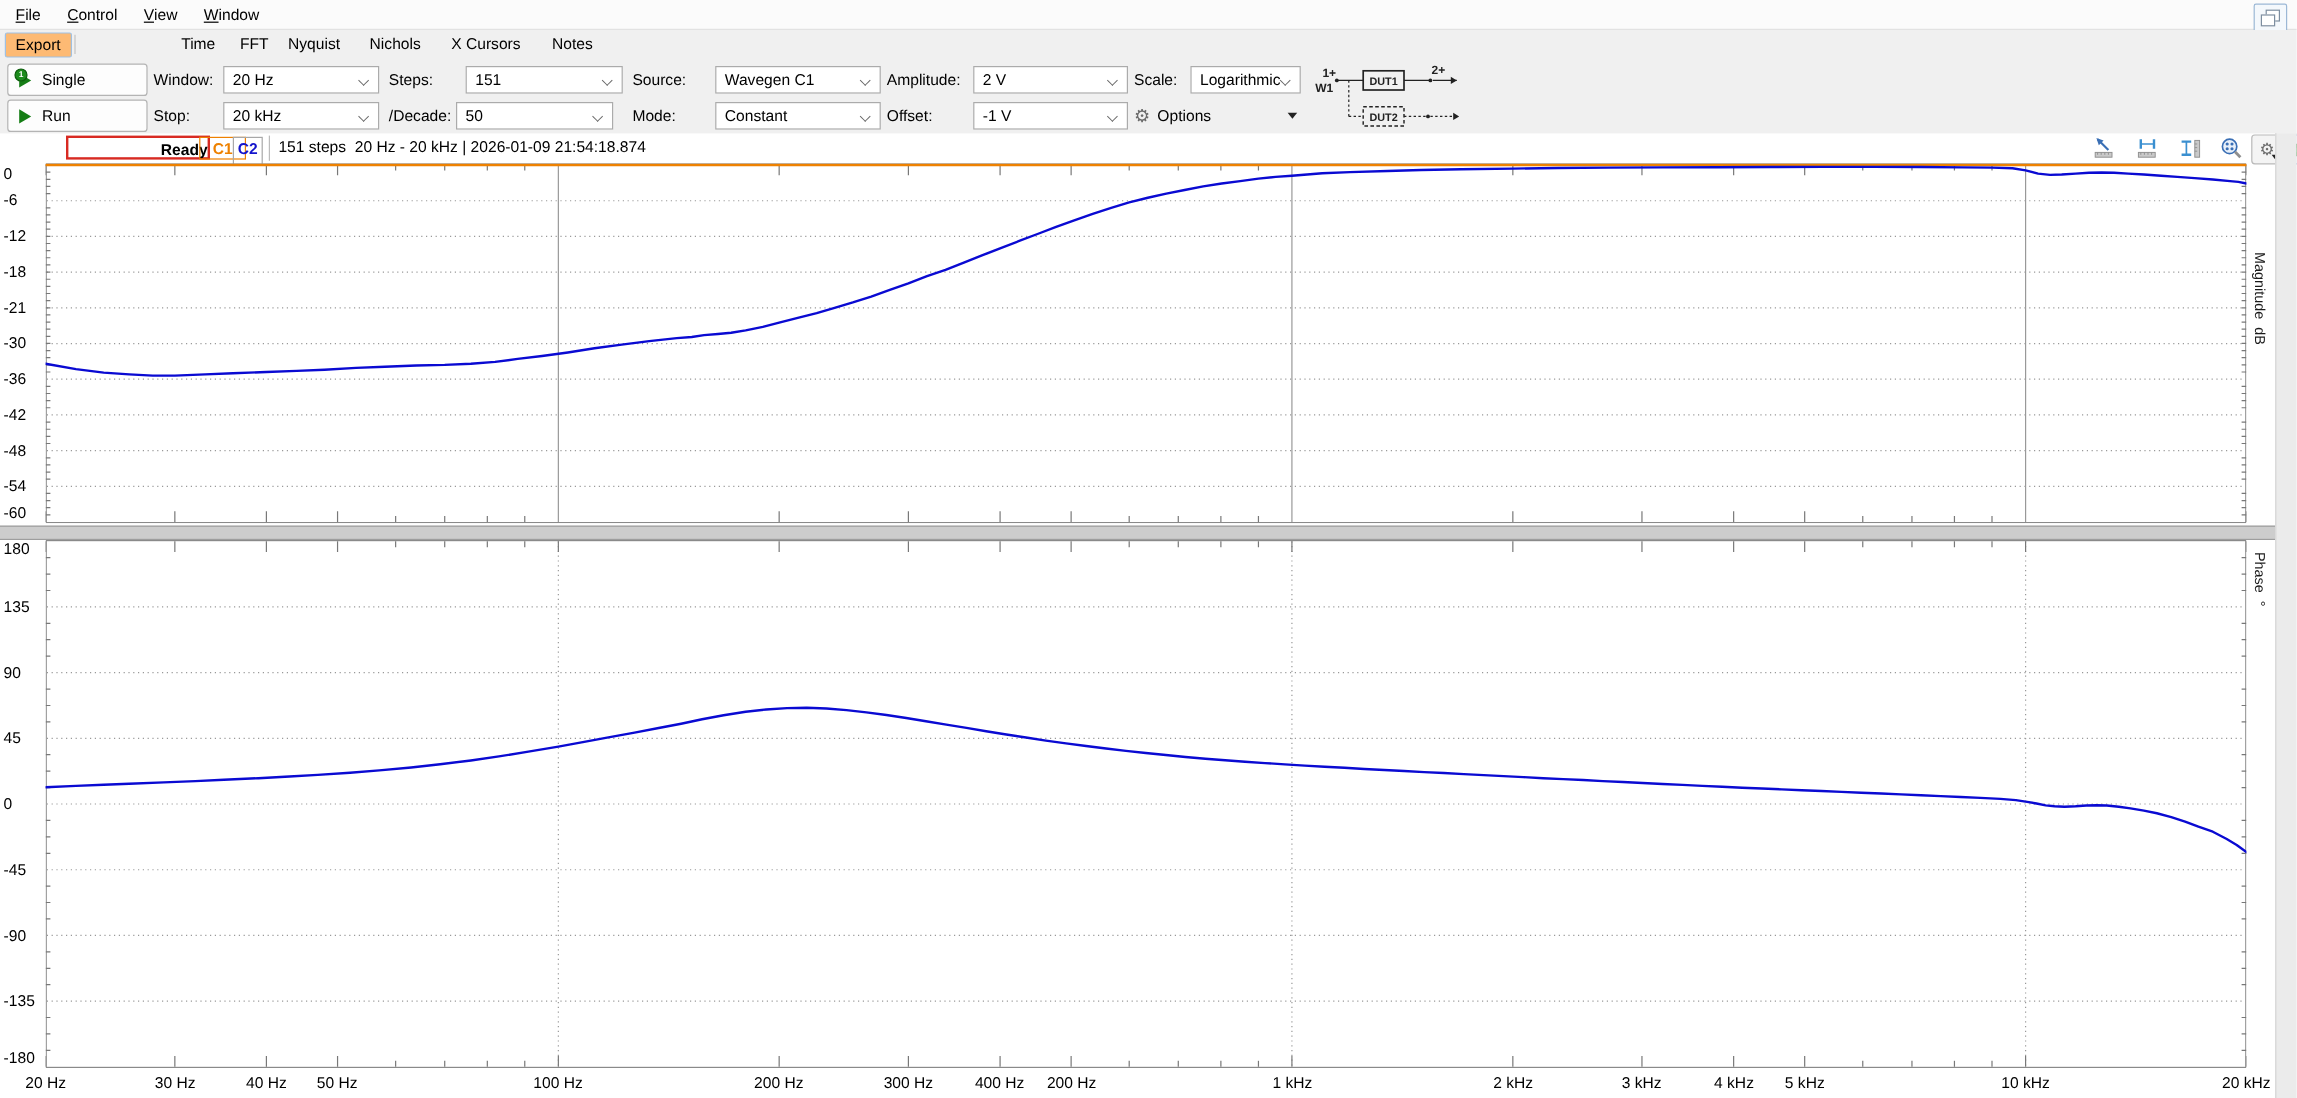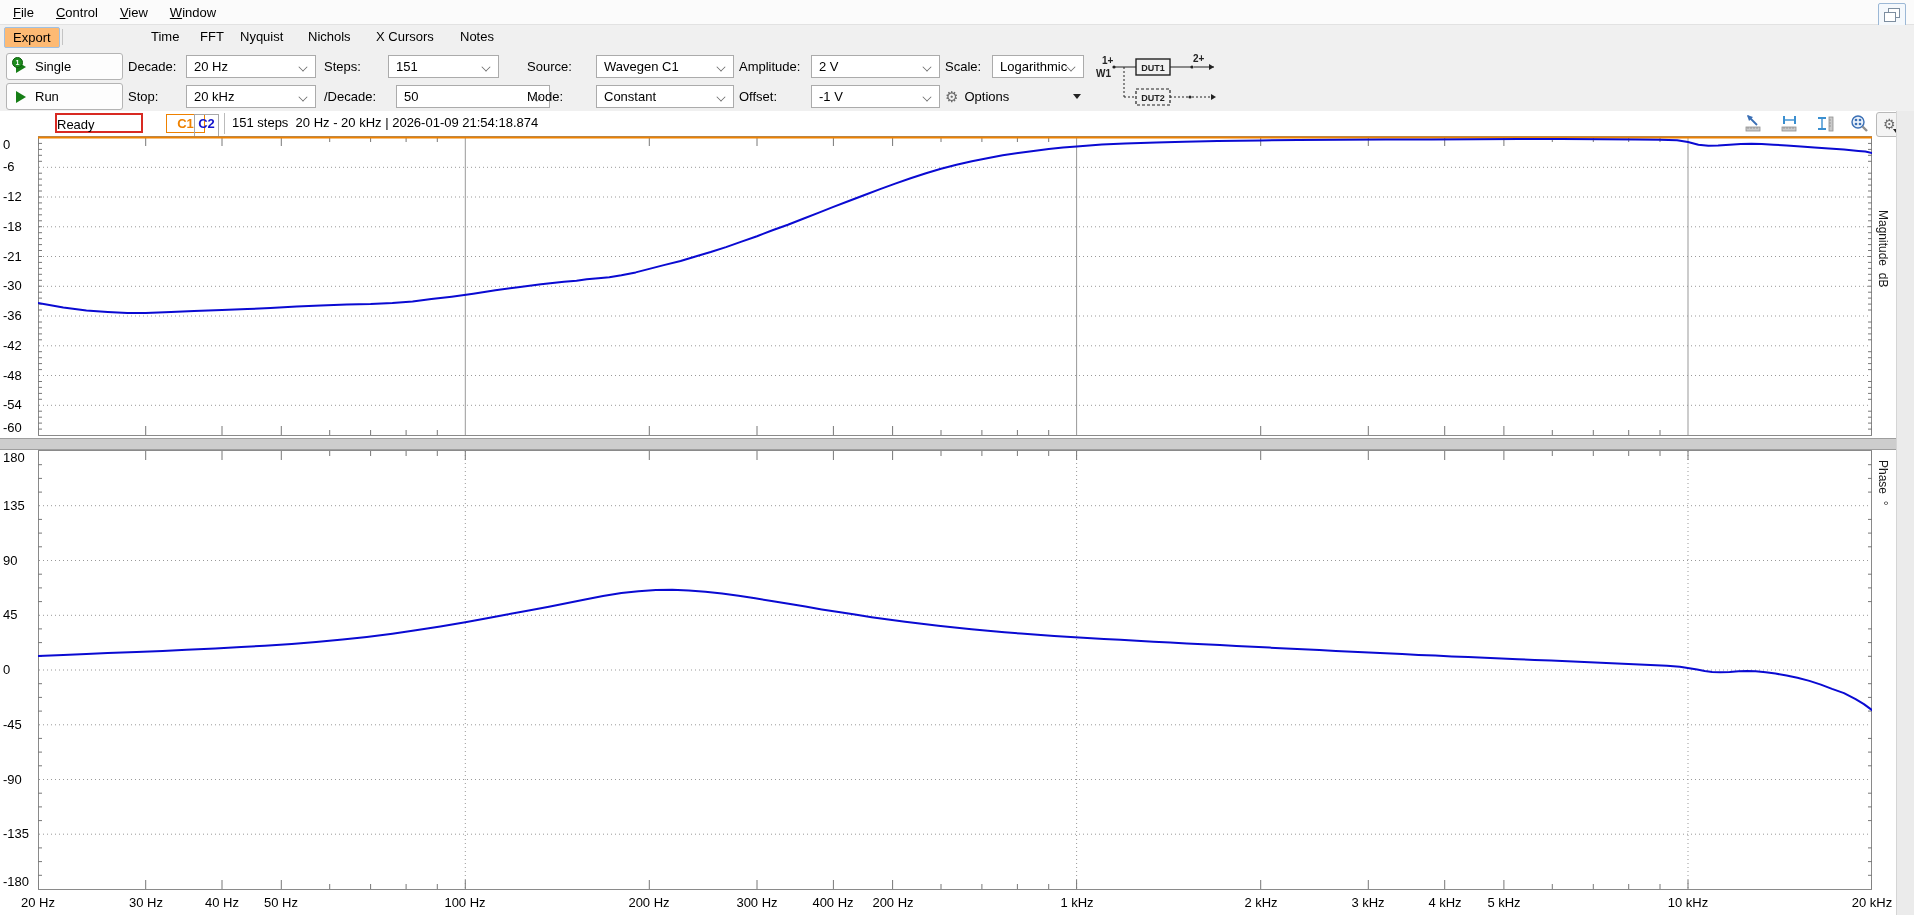--- a/index.html
+++ b/index.html
@@ -27,22 +27,22 @@
   .combo{position:absolute;height:23px;background:#fff;border:1px solid #ababab;box-sizing:border-box;
          display:flex;align-items:center;padding-left:7px;cursor:default}
   .combo .chev,.opt-btn .chev{position:absolute;right:8px;top:7px;width:7px;height:7px;
          border-right:1.4px solid #666;border-bottom:1.4px solid #666;transform:rotate(45deg) scale(.8)}
   .opt-btn{position:absolute;height:23px;display:flex;align-items:center;gap:6px;cursor:default}
   .opt-caret{position:absolute;right:10px;top:9px;width:0;height:0;border-left:4px solid transparent;
              border-right:4px solid transparent;border-top:5px solid #222}
   .gear-glyph{font-size:15px;color:#6b6b6b}
   
   .status{position:absolute;left:0;top:111px;width:1914px;height:26px;background:#fff}
-  .ready-box{position:absolute;left:55px;top:2px;width:88px;height:20px;border:2px solid #d82a22;
-             font-weight:normal;text-align:left;line-height:20px;box-sizing:border-box}
+  .ready-box{position:absolute;left:55px;top:2px;width:120px;height:20px;border:2px solid #d82a22;
+             font-weight:bold;text-align:right;line-height:20px;box-sizing:border-box}
   .c1-box{position:absolute;left:166px;top:3px;width:39px;height:19px;border:1px solid #ee8100;color:#ee8100;
           font-weight:bold;text-align:center;line-height:18px;box-sizing:border-box}
   .c2-box{position:absolute;left:194px;top:3px;width:25px;height:32px;border:1px solid #a8a8a8;color:#1414cc;
           font-weight:bold;text-align:center;line-height:18px;box-sizing:border-box}
   .stat-sep{position:absolute;left:224px;top:2px;width:1px;height:21px;background:#bbb}
   .stat-info{position:absolute;left:232px;top:4px;white-space:pre}
   .icon-btn{position:absolute;top:1px;width:28px;height:23px;display:flex;align-items:center;justify-content:center}
   .gear-btn{border:1px solid #b9b9b9;border-radius:3px;background:#f4f4f4}
   .green-btn{border:1px solid #7ba3cb;border-radius:3px;background:#eef4fb}
   
@@ -90,27 +90,27 @@
 
 <div class="toolbar">
 
   <div class="tb-btn" style="top:3px">
     <span class="play-wrap">
       <span class="play-tri"></span>
       <span class="play-badge">1</span>
     </span>
     <span>Single</span>
   </div>
-  <span class="tb-label" style="left:128px;top:5px">Decade:</span>
+  <span class="tb-label" style="left:128px;top:5px">Window:</span>
   <div class="combo" style="left:186px;top:5px;width:130px">
     <span>20 Hz</span>
     <span class="chev"></span>
   </div>
   <span class="tb-label" style="left:324px;top:5px">Steps:</span>
-  <div class="combo" style="left:388px;top:5px;width:111px">
+  <div class="combo" style="left:388px;top:5px;width:131px">
     <span>151</span>
     <span class="chev"></span>
   </div>
   <span class="tb-label" style="left:527px;top:5px">Source:</span>
   <div class="combo" style="left:596px;top:5px;width:138px">
     <span>Wavegen C1</span>
     <span class="chev"></span>
   </div>
   <span class="tb-label" style="left:739px;top:5px">Amplitude:</span>
   <div class="combo" style="left:811px;top:5px;width:129px">
@@ -128,21 +128,21 @@
         <span class="play-tri"></span>
       </span>
     <span>Run</span>
   </div>
   <span class="tb-label" style="left:128px;top:35px">Stop:</span>
   <div class="combo" style="left:186px;top:35px;width:130px">
     <span>20 kHz</span>
     <span class="chev"></span>
   </div>
   <span class="tb-label" style="left:324px;top:35px">/Decade:</span>
-  <div class="combo" style="left:396px;top:35px;width:154px">
+  <div class="combo" style="left:380px;top:35px;width:131px">
     <span>50</span>
     <span class="chev"></span>
   </div>
   <span class="tb-label" style="left:527px;top:35px">Mode:</span>
   <div class="combo" style="left:596px;top:35px;width:138px">
     <span>Constant</span>
     <span class="chev"></span>
   </div>
   <span class="tb-label" style="left:739px;top:35px">Offset:</span>
   <div class="combo" style="left:811px;top:35px;width:129px">

